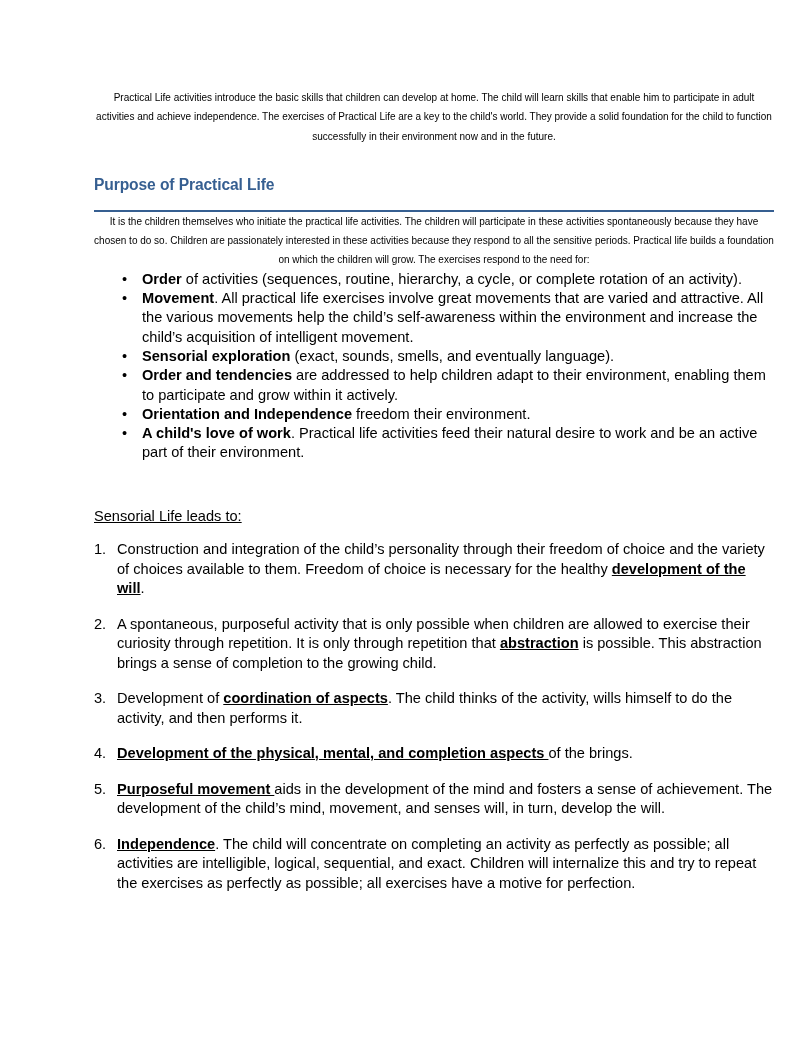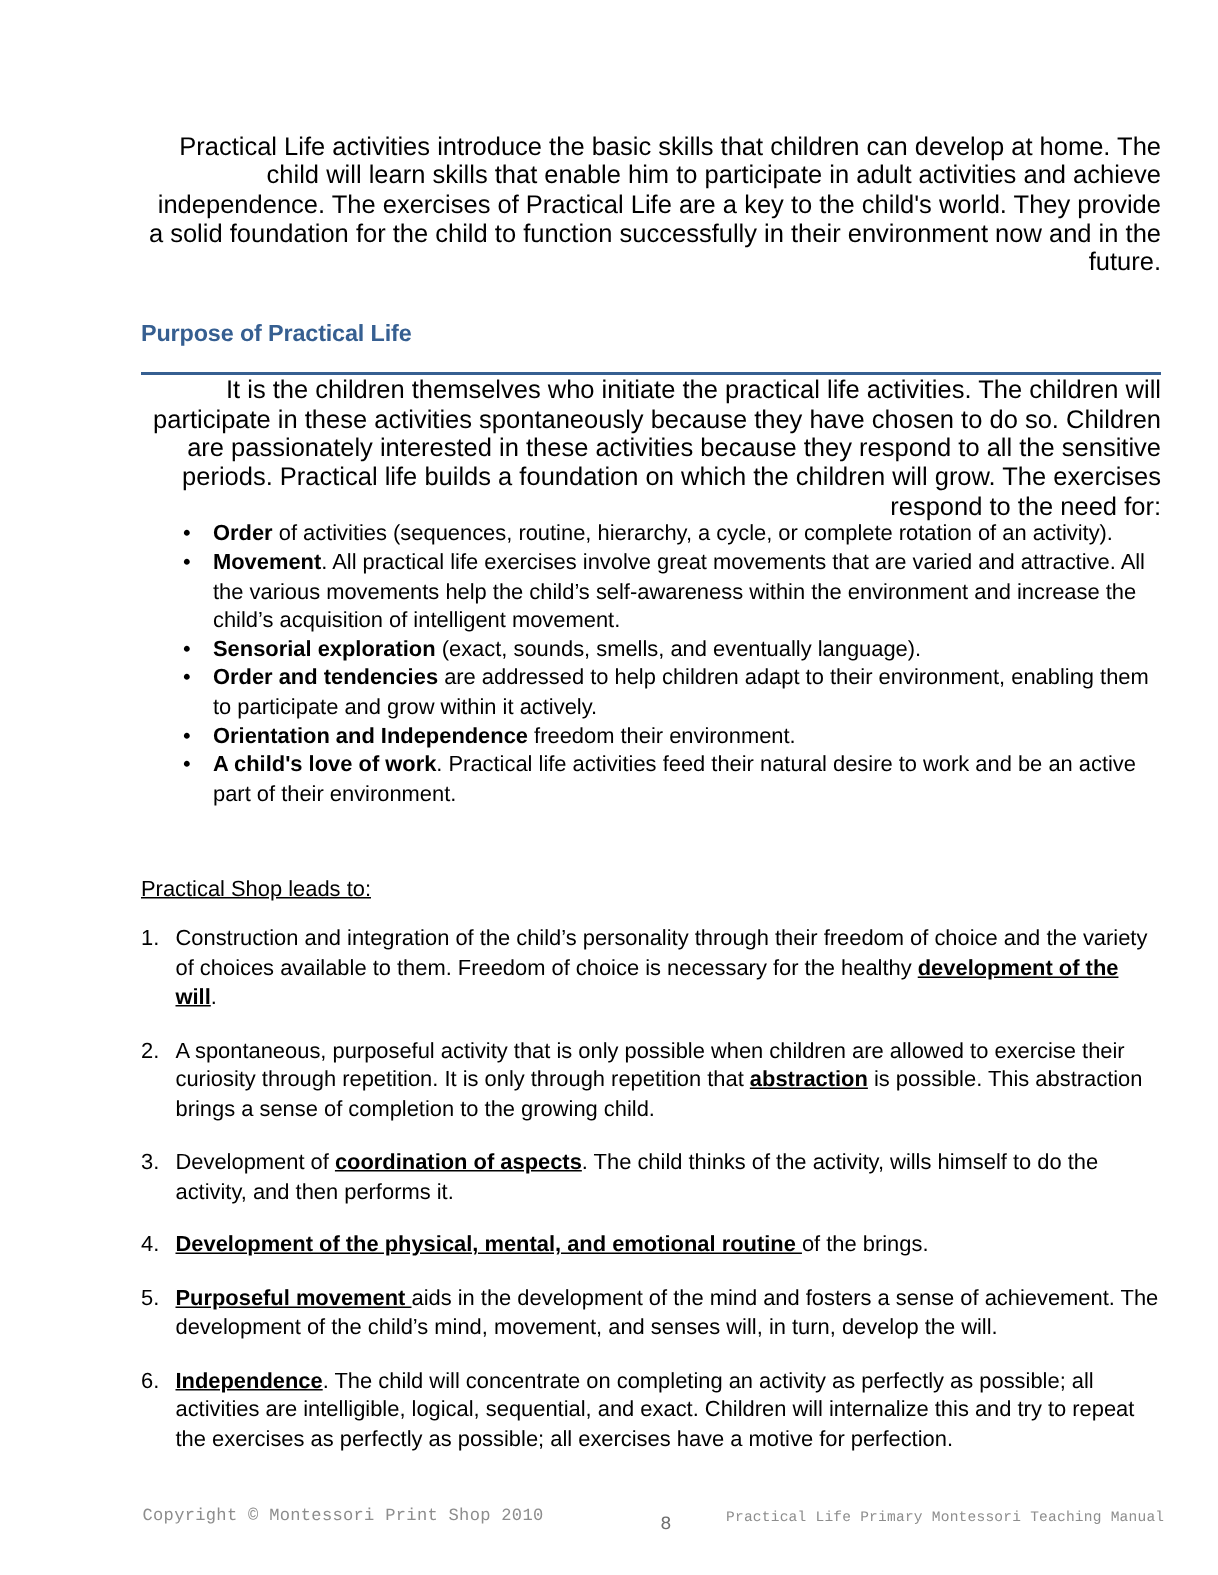--- a/index.html
+++ b/index.html
@@ -22,24 +22,24 @@
     height: 1050px;
     background: #ffffff;
   }
   .content {
     position: absolute;
     left: 94px;
     top: 88px;
     width: 680px;
   }
   p.body-par {
-    font-size: 17px;
-    line-height: 19.3px;
-    margin: 0;
-    text-align: right;
+    font-size: 10px;
+    line-height: 19.3px;
+    margin: 0;
+    text-align: center;
   }
   .intro {
     margin-bottom: 0;
   }
   .section-heading-wrap {
     margin-top: 30px;
     width: 680px;
     border-bottom: 2.2px solid #365f91;
     padding-bottom: 16px;
   }
@@ -170,45 +170,40 @@
       </li>
       <li>
         <span class="bullet-glyph">•</span><b>Orientation and Independence</b><span> freedom their environment.</span>
       </li>
       <li>
         <span class="bullet-glyph">•</span><b>A child's love of work</b><span>. Practical life activities feed their natural desire to work and be an active part of their environment.</span>
       </li>
     </ul>
 
     <div>
-      <span class="leads-to">Practical Shop leads to:</span>
+      <span class="leads-to">Sensorial Life leads to:</span>
     </div>
 
     <ol class="numbered">
       <li>
         <span class="num">1.</span><span>Construction and integration of the child’s personality through their freedom of choice and the variety of choices available to them. Freedom of choice is necessary for the healthy </span><span class="bu">development of the will</span><span>.</span>
       </li>
       <li>
         <span class="num">2.</span><span>A spontaneous, purposeful activity that is only possible when children are allowed to exercise their curiosity through repetition. It is only through repetition that </span><span class="bu">abstraction</span><span> is possible. This abstraction brings a sense of completion to the growing child.</span>
       </li>
       <li>
         <span class="num">3.</span><span>Development of </span><span class="bu">coordination of aspects</span><span>. The child thinks of the activity, wills himself to do the activity, and then performs it.</span>
       </li>
       <li>
-        <span class="num">4.</span><span></span><span class="bu">Development of the physical, mental, and emotional routine </span><span>of the brings.</span>
+        <span class="num">4.</span><span></span><span class="bu">Development of the physical, mental, and completion aspects </span><span>of the brings.</span>
       </li>
       <li>
         <span class="num">5.</span><span></span><span class="bu">Purposeful movement </span><span>aids in the development of the mind and fosters a sense of achievement. The development of the child’s mind, movement, and senses will, in turn, develop the will.</span>
       </li>
       <li>
         <span class="num">6.</span><span></span><span class="bu">Independence</span><span>. The child will concentrate on completing an activity as perfectly as possible; all activities are intelligible, logical, sequential, and exact. Children will internalize this and try to repeat the exercises as perfectly as possible; all exercises have a motive for perfection.</span>
       </li>
     </ol>
 
   </div>
 
-  <div class="footer">
-    <div class="footer-left">Copyright © Montessori Print Shop 2010</div>
-    <div class="footer-page">8</div>
-    <div class="footer-right">Practical Life Primary Montessori Teaching Manual</div>
-  </div>
 
 </div>
 
 </body></html>

